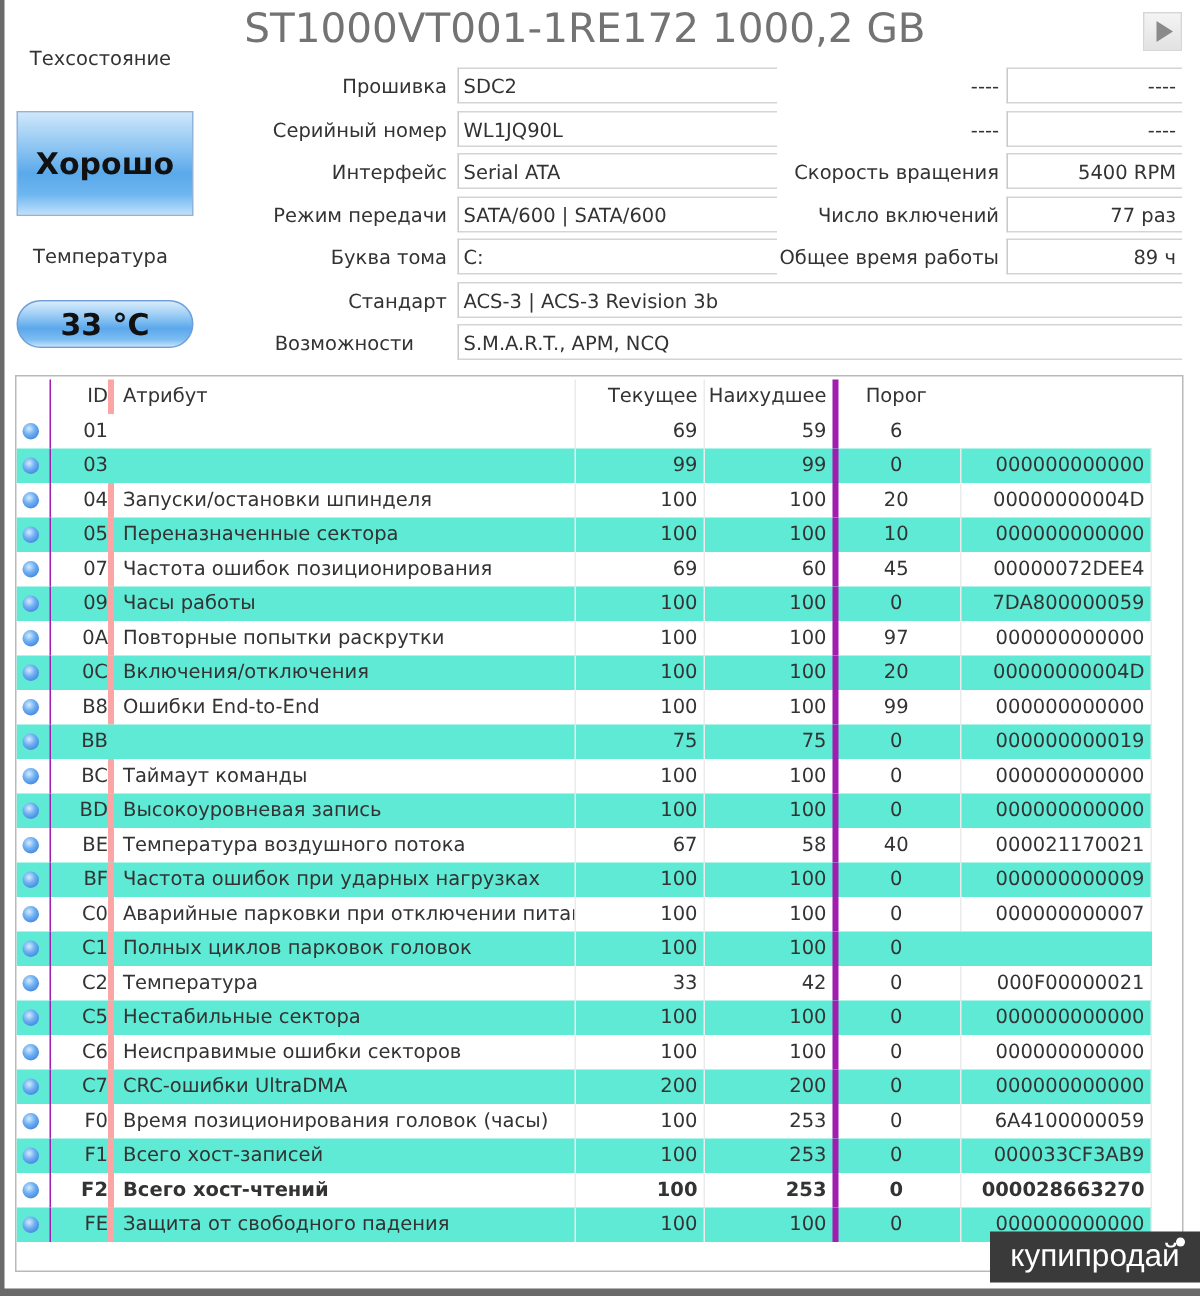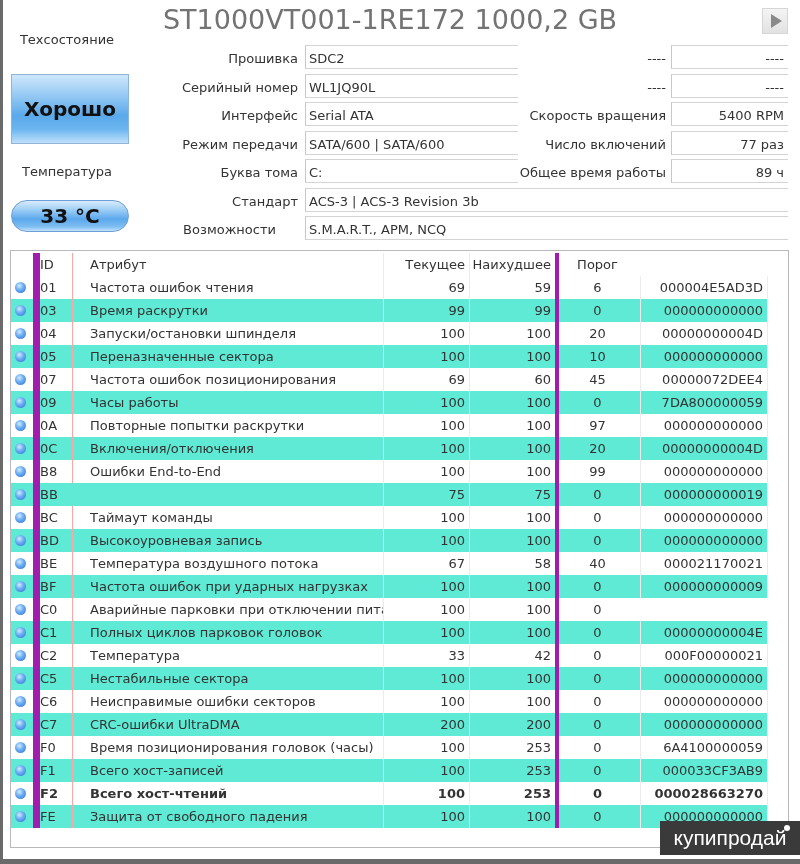--- a/index.html
+++ b/index.html
@@ -48,22 +48,22 @@
   .smart-table {
     position:absolute; left:10px; top:250px; width:779px; height:598px; box-sizing:border-box;
     border:1px solid #b9b9b9; background:#fff; overflow:hidden;
   }
   .row {
     position:absolute; left:0; height:23px; width:757px; font-size:13px; color:#333;
   }
   .row.alt { background:#5eead4; }
   .cell { position:absolute; top:0; height:23px; line-height:23px; white-space:nowrap; overflow:hidden; box-sizing:border-box; }
   .c-dot { left:0; width:22px; }
-  .c-id { left:22px; width:39px; text-align:left; border-left:7px solid #a21caf; }
-  .c-attr { left:61px; width:311px; padding-left:17px; border-left:1px solid #fca5a5; }
+  .c-id { left:22px; width:39px; text-align:right; border-left:1px solid #a21caf; }
+  .c-attr { left:61px; width:311px; padding-left:6px; border-left:4px solid #fca5a5; }
   .c-cur { left:372px; width:86px; text-align:right; padding-right:4px; border-left:1px solid #ebebeb; }
   .c-worst { left:458px; width:86px; text-align:right; padding-right:4px; border-left:1px solid #ebebeb; }
   .c-thr { left:544px; width:85px; text-align:center; padding-right:4px; border-left:4px solid #a21caf; }
   .c-raw { left:629px; width:128px; text-align:right; padding-right:4px; border-left:1px solid #ebebeb; border-right:1px solid #ebebeb; }
   .dot {
     position:absolute; left:4px; top:6px; width:11px; height:11px; border-radius:50%;
     background:radial-gradient(circle at 40% 35%, #d6ecff 0%, #6fb0f2 40%, #2a6fd4 100%);
   }
   .watermark {
     position:absolute; left:660px; top:821px; width:140px; height:34px; background:#3a3a3a;
@@ -122,32 +122,29 @@
     <div class="cell c-cur">Текущее</div>
     <div class="cell c-worst">Наихудшее</div>
     <div class="cell c-thr">Порог</div>
   </div>
   <div id="rows">
       <div class="row" style="top: 25px;">
         <div class="cell c-dot">
           <span class="dot"></span>
         </div>
         <div class="cell c-id">01</div>
-        <div class="cell c-attr">Частота ошибок чтения</div>
         <div class="cell c-cur">69</div>
         <div class="cell c-worst">59</div>
         <div class="cell c-thr">6</div>
-        <div class="cell c-raw">000004E5AD3D</div>
       </div>
       <div class="row alt" style="top: 48px;">
         <div class="cell c-dot">
           <span class="dot"></span>
         </div>
         <div class="cell c-id">03</div>
-        <div class="cell c-attr">Время раскрутки</div>
         <div class="cell c-cur">99</div>
         <div class="cell c-worst">99</div>
         <div class="cell c-thr">0</div>
         <div class="cell c-raw">000000000000</div>
       </div>
       <div class="row" style="top: 71px;">
         <div class="cell c-dot">
           <span class="dot"></span>
         </div>
         <div class="cell c-id">04</div>
@@ -279,31 +276,31 @@
       </div>
       <div class="row" style="top: 347px;">
         <div class="cell c-dot">
           <span class="dot"></span>
         </div>
         <div class="cell c-id">C0</div>
         <div class="cell c-attr">Аварийные парковки при отключении питан...</div>
         <div class="cell c-cur">100</div>
         <div class="cell c-worst">100</div>
         <div class="cell c-thr">0</div>
+        <div class="cell c-raw">000000000007</div>
       </div>
       <div class="row alt" style="top: 370px;">
         <div class="cell c-dot">
           <span class="dot"></span>
         </div>
         <div class="cell c-id">C1</div>
         <div class="cell c-attr">Полных циклов парковок головок</div>
         <div class="cell c-cur">100</div>
         <div class="cell c-worst">100</div>
         <div class="cell c-thr">0</div>
-        <div class="cell c-raw">00000000004E</div>
       </div>
       <div class="row" style="top: 393px;">
         <div class="cell c-dot">
           <span class="dot"></span>
         </div>
         <div class="cell c-id">C2</div>
         <div class="cell c-attr">Температура</div>
         <div class="cell c-cur">33</div>
         <div class="cell c-worst">42</div>
         <div class="cell c-thr">0</div>

